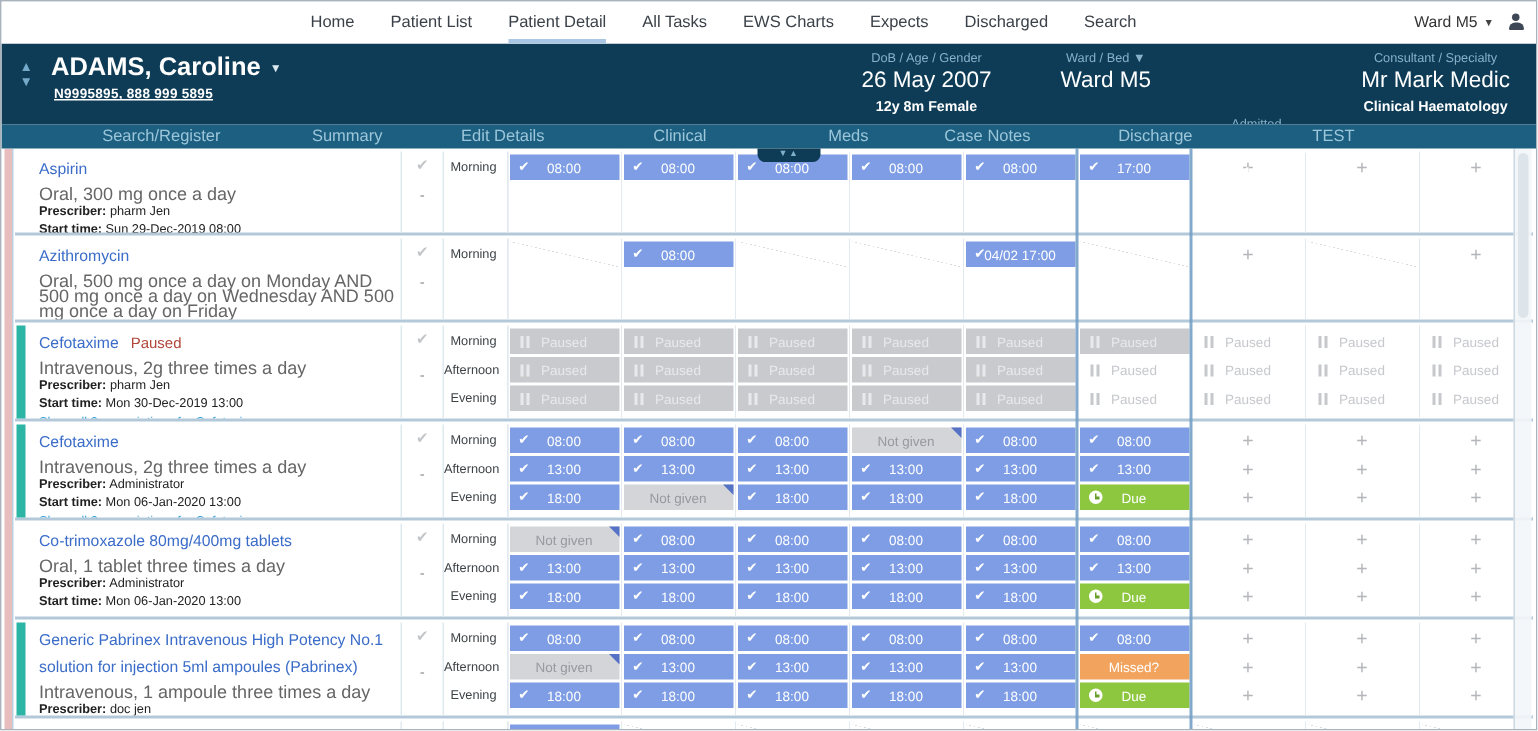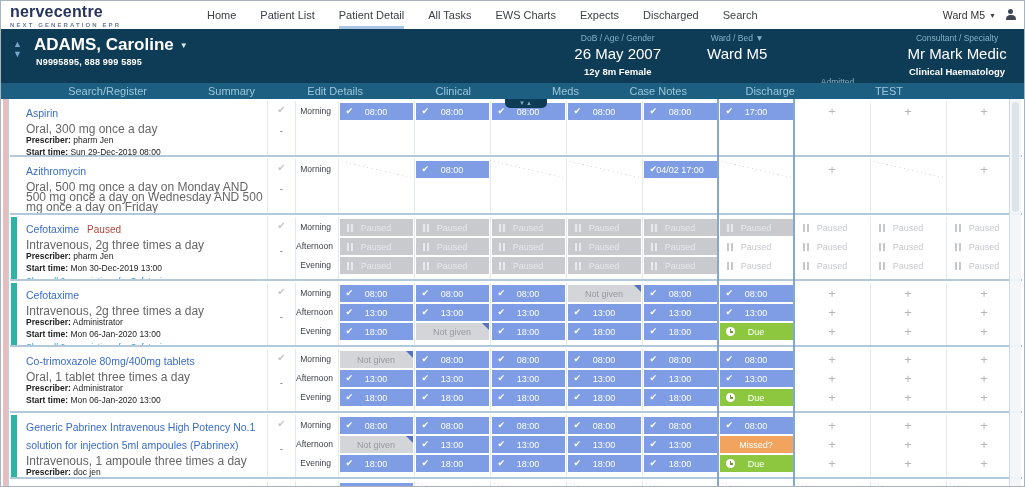--- a/index.html
+++ b/index.html
@@ -18,21 +18,21 @@
   .tri-down{font-size:7px;color:#444;}
   .person{width:11px;height:12px;position:relative;display:inline-block;}
   .person:before{content:"";position:absolute;left:3px;top:0;width:5px;height:5px;border-radius:50%;background:#3d4755;}
   .person:after{content:"";position:absolute;left:.5px;top:6px;width:10px;height:5px;border-radius:5px 5px 1px 1px;background:#3d4755;}
 
   
   .banner{position:absolute;top:28px;left:0;right:0;height:54px;background:#0e3c56;color:#fff;z-index:15;}
   .banner-arrows{position:absolute;left:12px;top:10px;display:flex;flex-direction:column;color:#74a9c9;font-size:9px;line-height:10px;cursor:pointer;}
   .pt-name{position:absolute;left:33px;top:6px;font-size:17px;font-weight:bold;display:flex;align-items:center;gap:6px;}
   .pt-name .tri{font-size:8px;color:#dce9f1;}
-  .pt-id{position:absolute;left:35px;top:28px;font-size:9px;font-weight:bold;letter-spacing:.2px;}
+  .pt-id{position:absolute;left:35px;top:28px;font-size:9px;font-weight:bold;letter-spacing:.2px;text-decoration:underline;}
   .banner-fields{position:absolute;right:0;top:0;height:100%;width:478px;display:flex;}
   .bf{text-align:center;padding-top:4px;box-sizing:border-box;}
   .bf:nth-child(1){flex:0 0 30%;}.bf:nth-child(2){flex:0 0 20%;}.bf:nth-child(3){flex:0 0 22%;margin-top:44px;}.bf:nth-child(4){flex:0 0 28%;}
   .bf-label{font-size:8.5px;color:#86b1c9;}
   .bf-value{font-size:15px;margin-top:2px;}
   .bf-sub{font-size:9.5px;font-weight:bold;margin-top:4px;}
 
   
   .subnav{position:absolute;top:82px;left:0;right:0;height:16px;background:#1c5f80;display:flex;align-items:center;padding-left:38px;z-index:15;}
   .subnav span{flex:0 0 108px;text-align:right;font-size:11px;color:#9cc6da;cursor:default;}
@@ -80,24 +80,20 @@
   .tl1{left:716px;}.tl2{left:792px;}
   .vscroll{position:absolute;right:3px;top:0;bottom:0;width:11px;background:rgba(243,246,248,.9);border-left:1px solid #cdd9e1;z-index:8;}
   .vthumb{position:absolute;left:2px;right:2px;top:3px;height:110px;background:#dde5ea;border-radius:4px;}
 </style>
 </head>
 <body>
 
 <div class="page">
 
   <div class="topbar">
-    <div class="logo">
-      <div class="logo-main">nervecentre</div>
-      <div class="logo-sub">NEXT GENERATION EPR</div>
-    </div>
     <div class="topnav">
       <span>Home</span>
       <span>Patient List</span>
       <span class="active">Patient Detail</span>
       <span>All Tasks</span>
       <span>EWS Charts</span>
       <span>Expects</span>
       <span>Discharged</span>
       <span>Search</span>
     </div>

